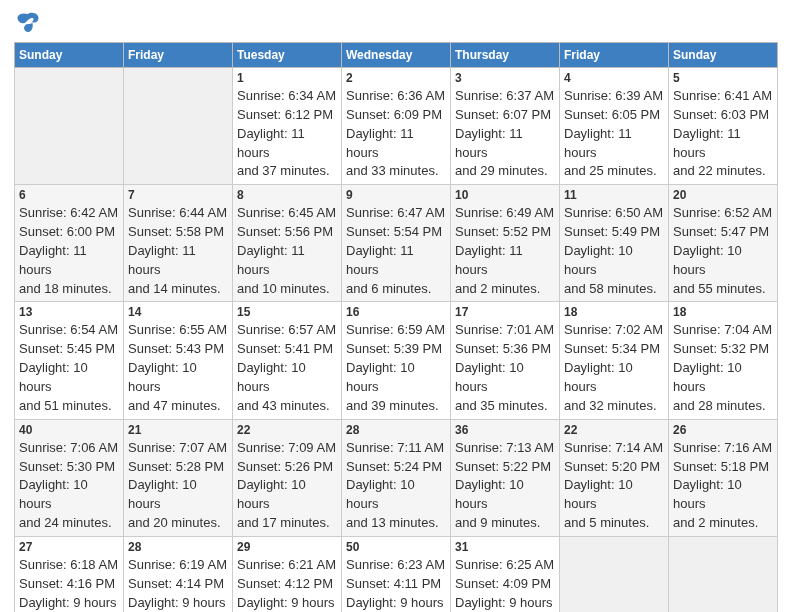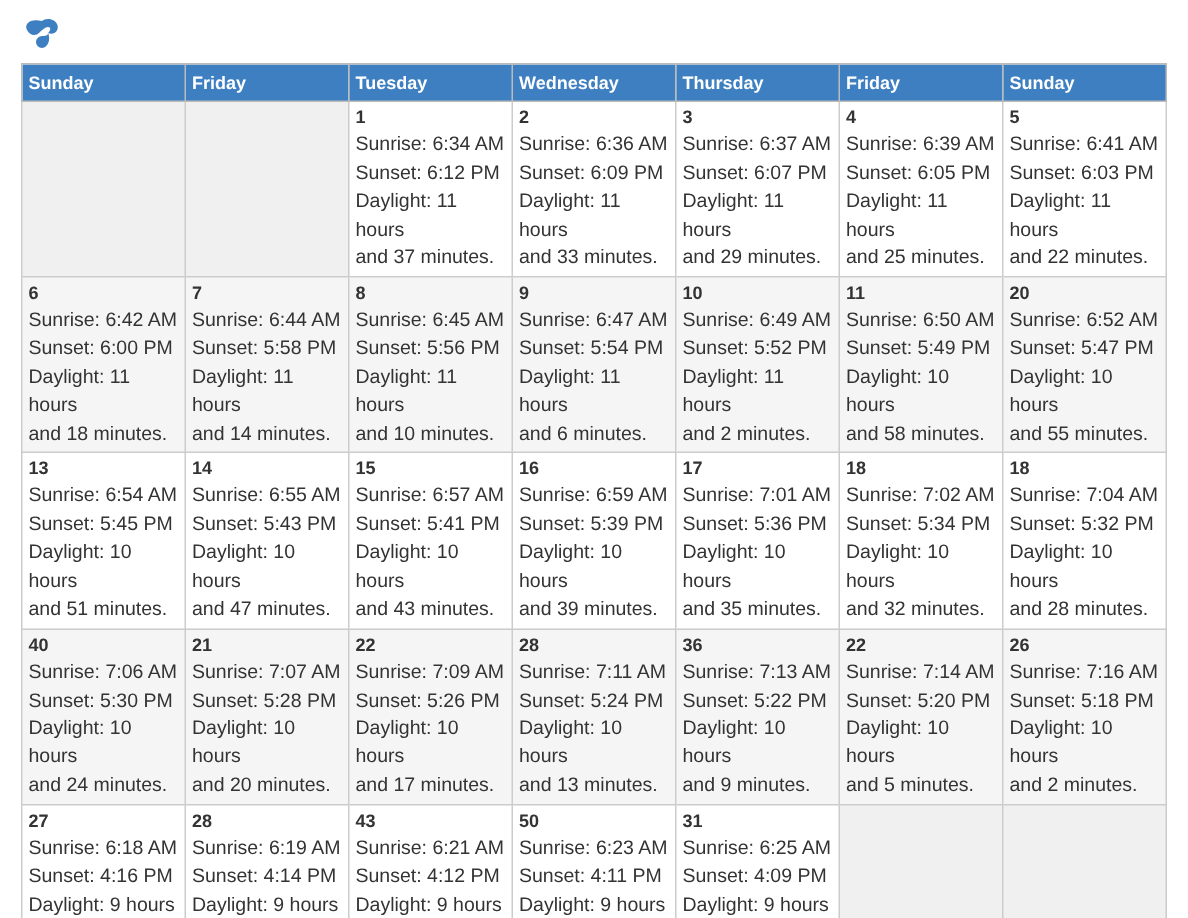--- a/index.html
+++ b/index.html
@@ -247,21 +247,21 @@
         <tr>
           <td>
             <span class="day-number">27</span>
             <div class="day-info">Sunrise: 6:18 AM<br>Sunset: 4:16 PM<br>Daylight: 9 hours<br>and 58 minutes.</div>
           </td>
           <td>
             <span class="day-number">28</span>
             <div class="day-info">Sunrise: 6:19 AM<br>Sunset: 4:14 PM<br>Daylight: 9 hours<br>and 54 minutes.</div>
           </td>
           <td>
-            <span class="day-number">43</span>
+            <span class="day-number">29</span>
             <div class="day-info">Sunrise: 6:21 AM<br>Sunset: 4:12 PM<br>Daylight: 9 hours<br>and 51 minutes.</div>
           </td>
           <td>
             <span class="day-number">50</span>
             <div class="day-info">Sunrise: 6:23 AM<br>Sunset: 4:11 PM<br>Daylight: 9 hours<br>and 47 minutes.</div>
           </td>
           <td>
             <span class="day-number">31</span>
             <div class="day-info">Sunrise: 6:25 AM<br>Sunset: 4:09 PM<br>Daylight: 9 hours<br>and 44 minutes.</div>
           </td>

